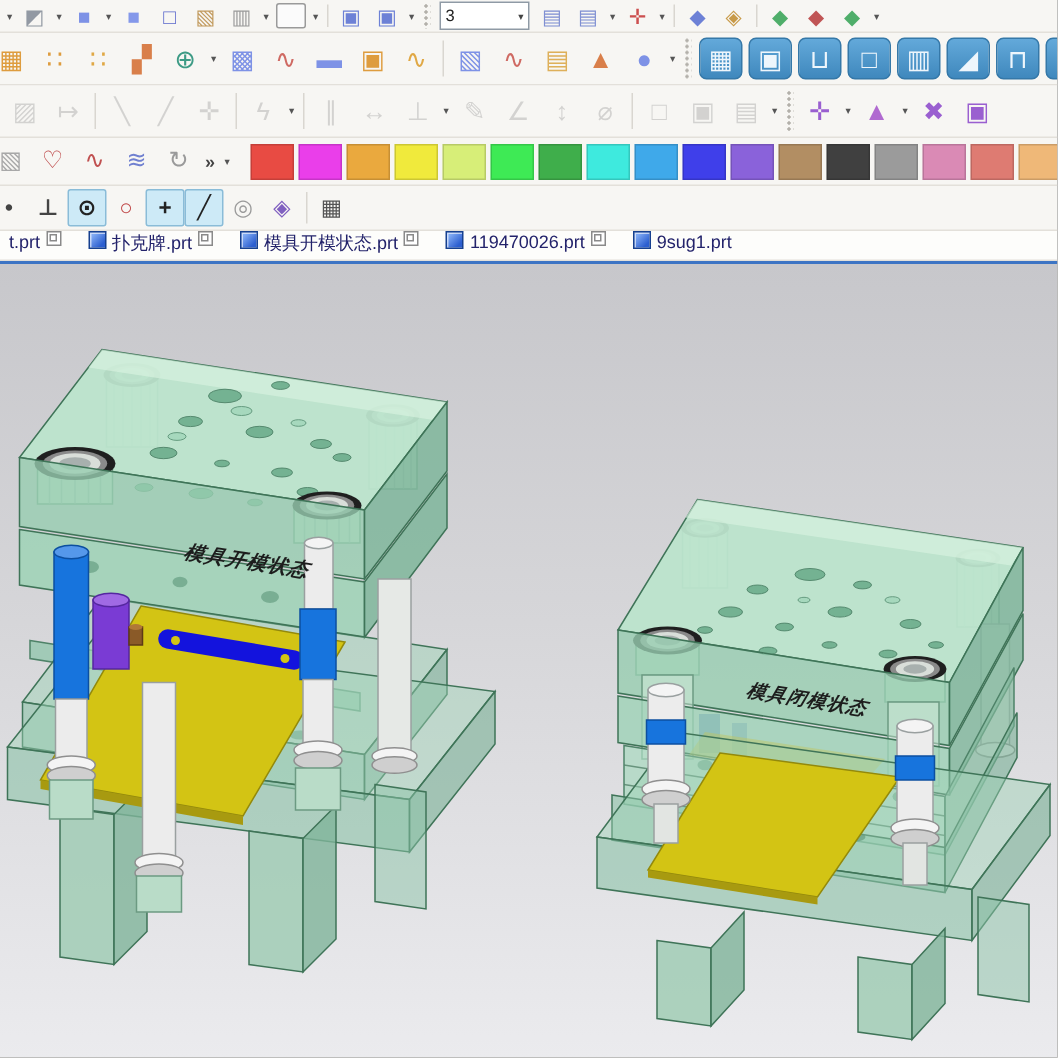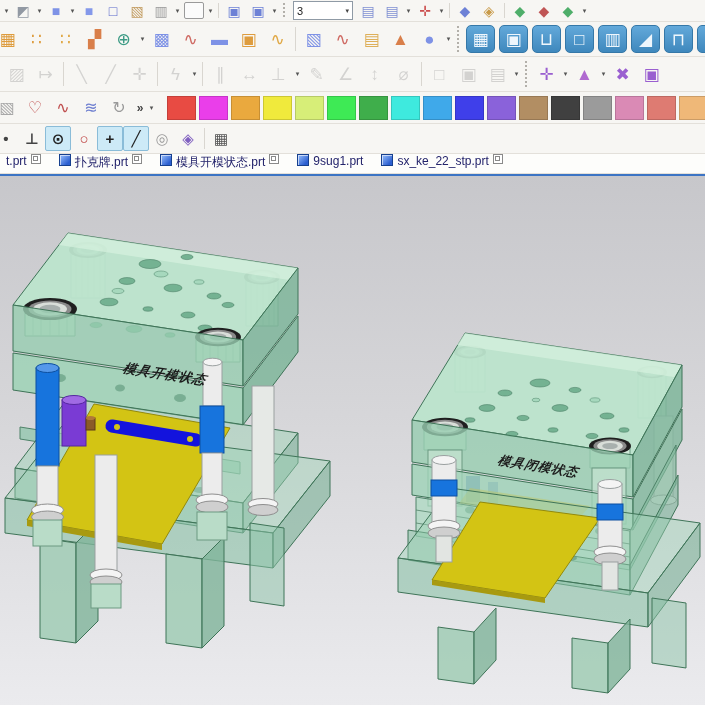--- a/index.html
+++ b/index.html
@@ -198,26 +198,26 @@
         <span>扑克牌.prt</span>
         <span class="winicon"></span>
       </div>
       <div class="tab">
         <span class="cube"></span>
         <span>模具开模状态.prt</span>
         <span class="winicon"></span>
       </div>
       <div class="tab">
         <span class="cube"></span>
-        <span>9sug1.prt</span>
+        <span>119470026.prt</span>
+        <span class="winicon"></span>
       </div>
       <div class="tab">
         <span class="cube"></span>
-        <span>sx_ke_22_stp.prt</span>
-        <span class="winicon"></span>
+        <span>9sug1.prt</span>
       </div>
     </div>
   <div class="blueline"></div>
 
   <div class="viewport">
     <svg width="705" height="529" viewBox="0 0 705 529">
 
       <g>
 
         <g>

